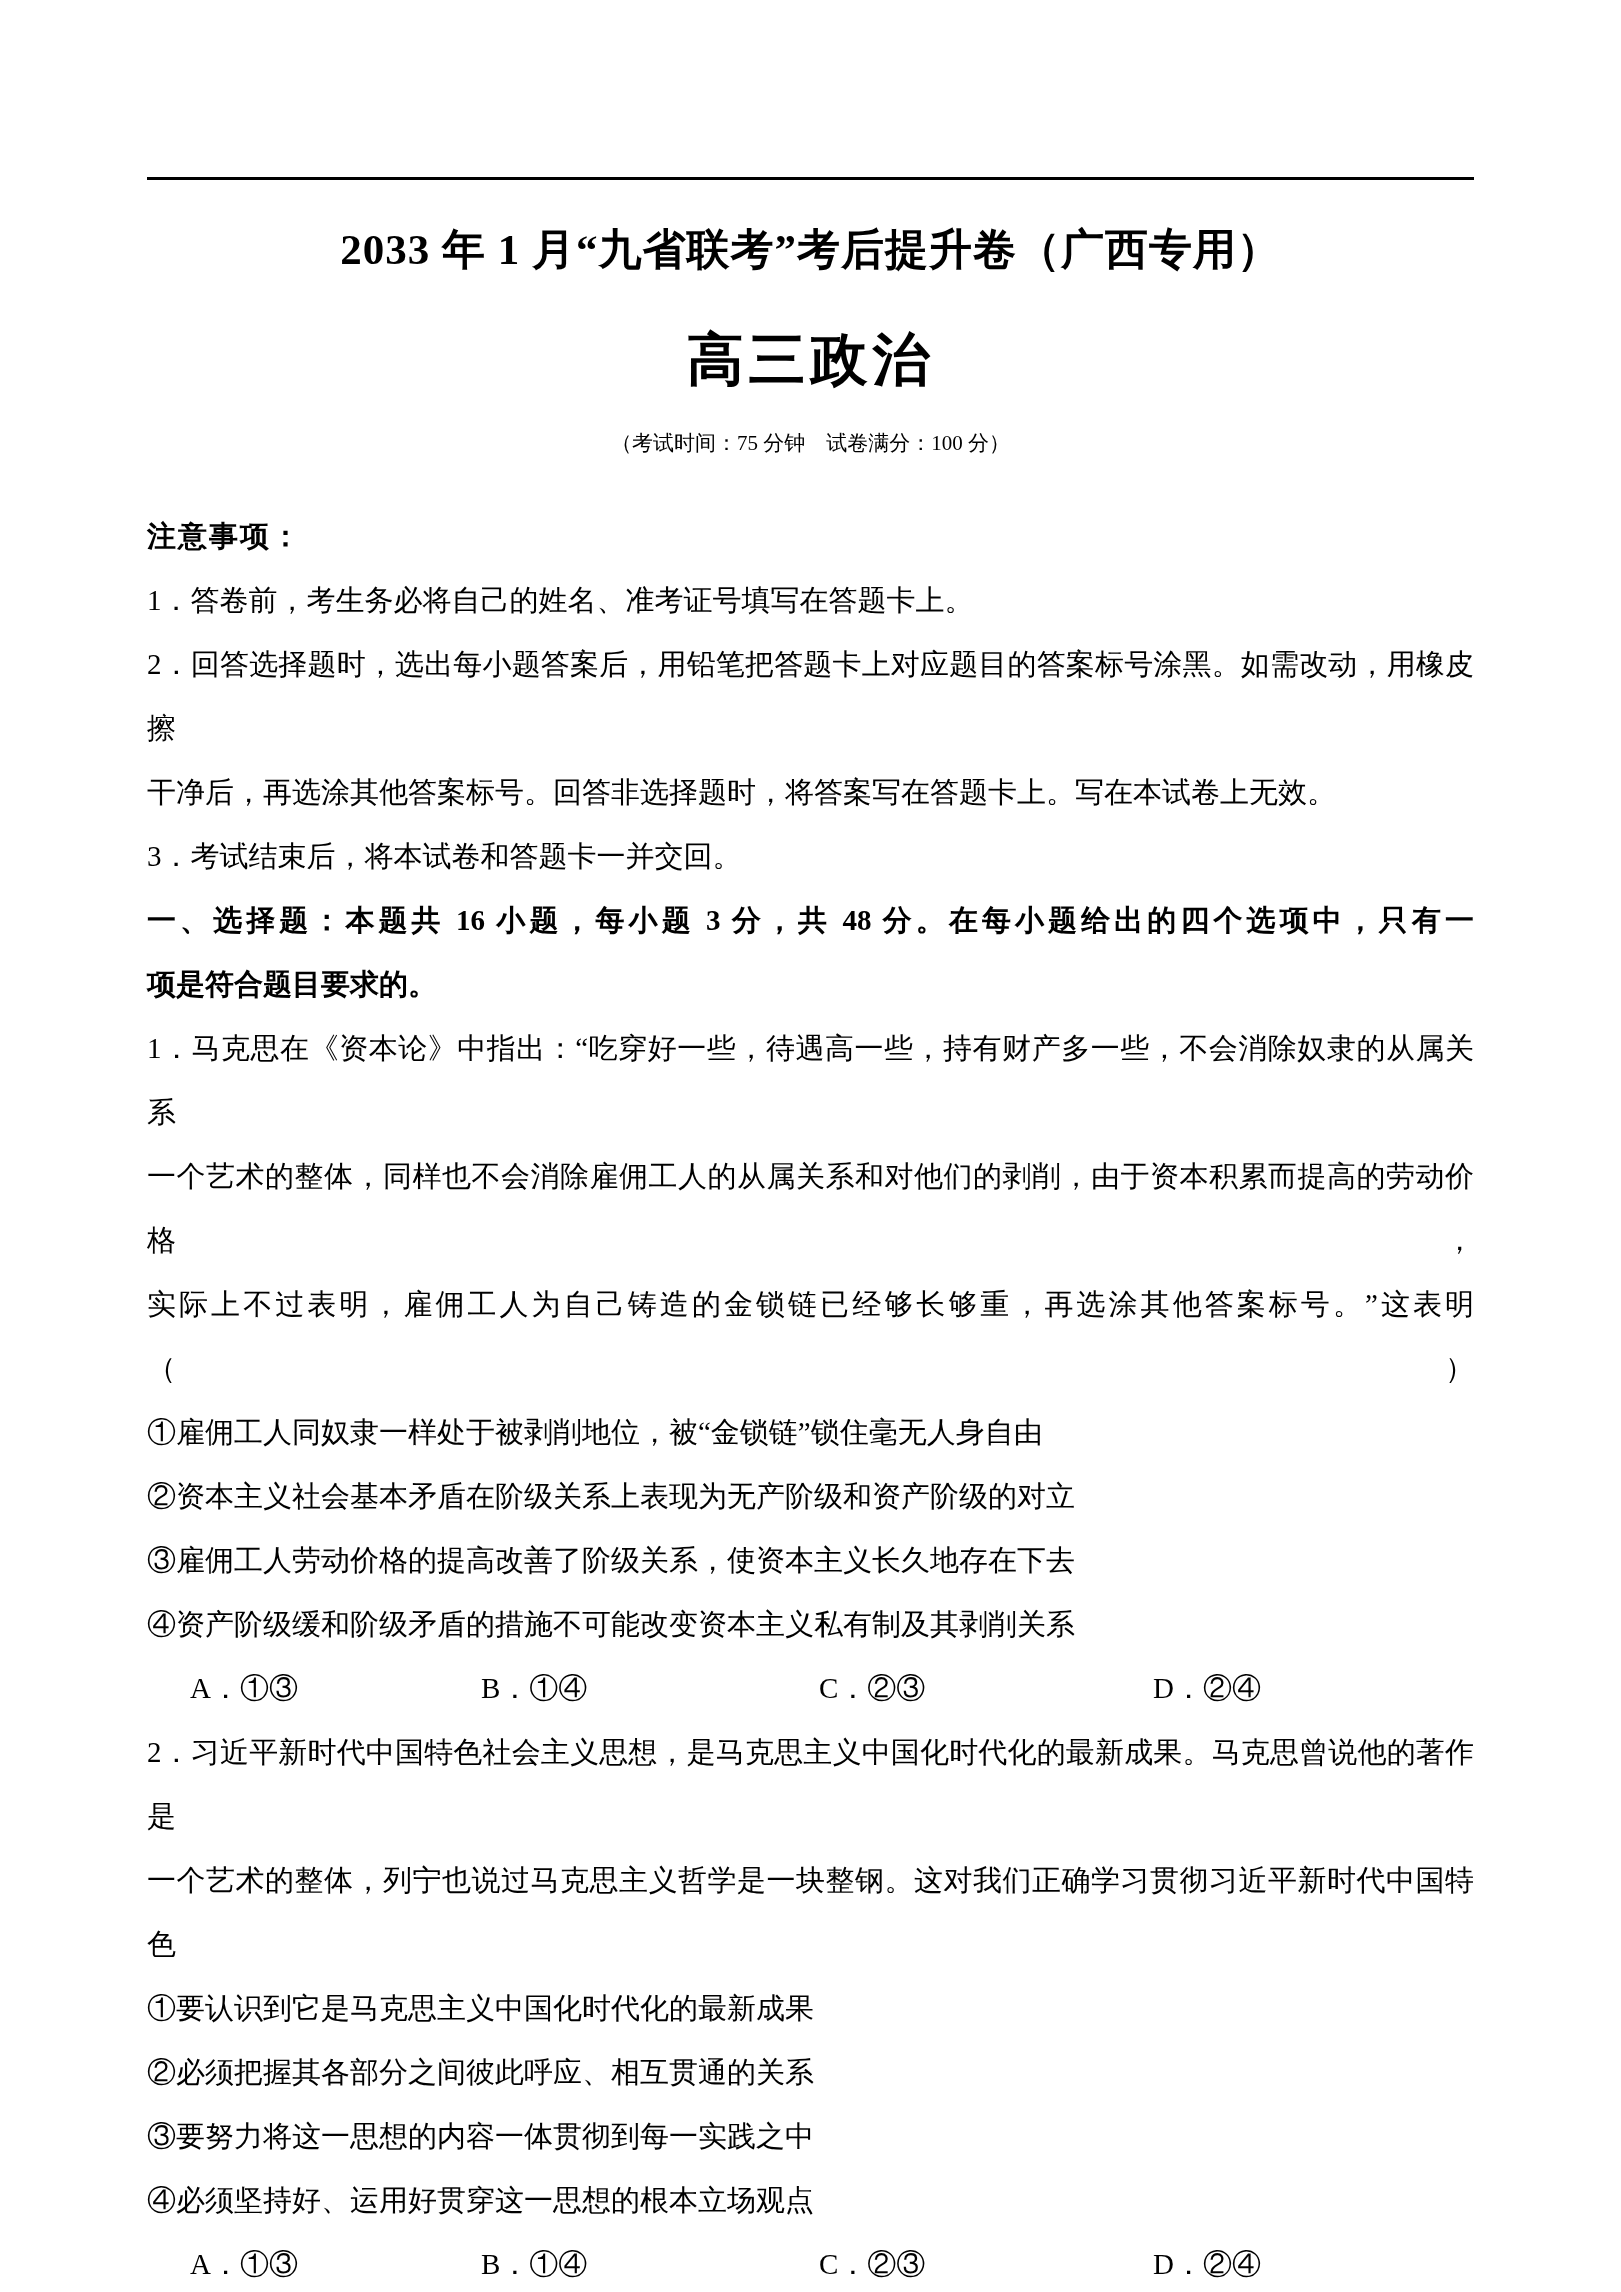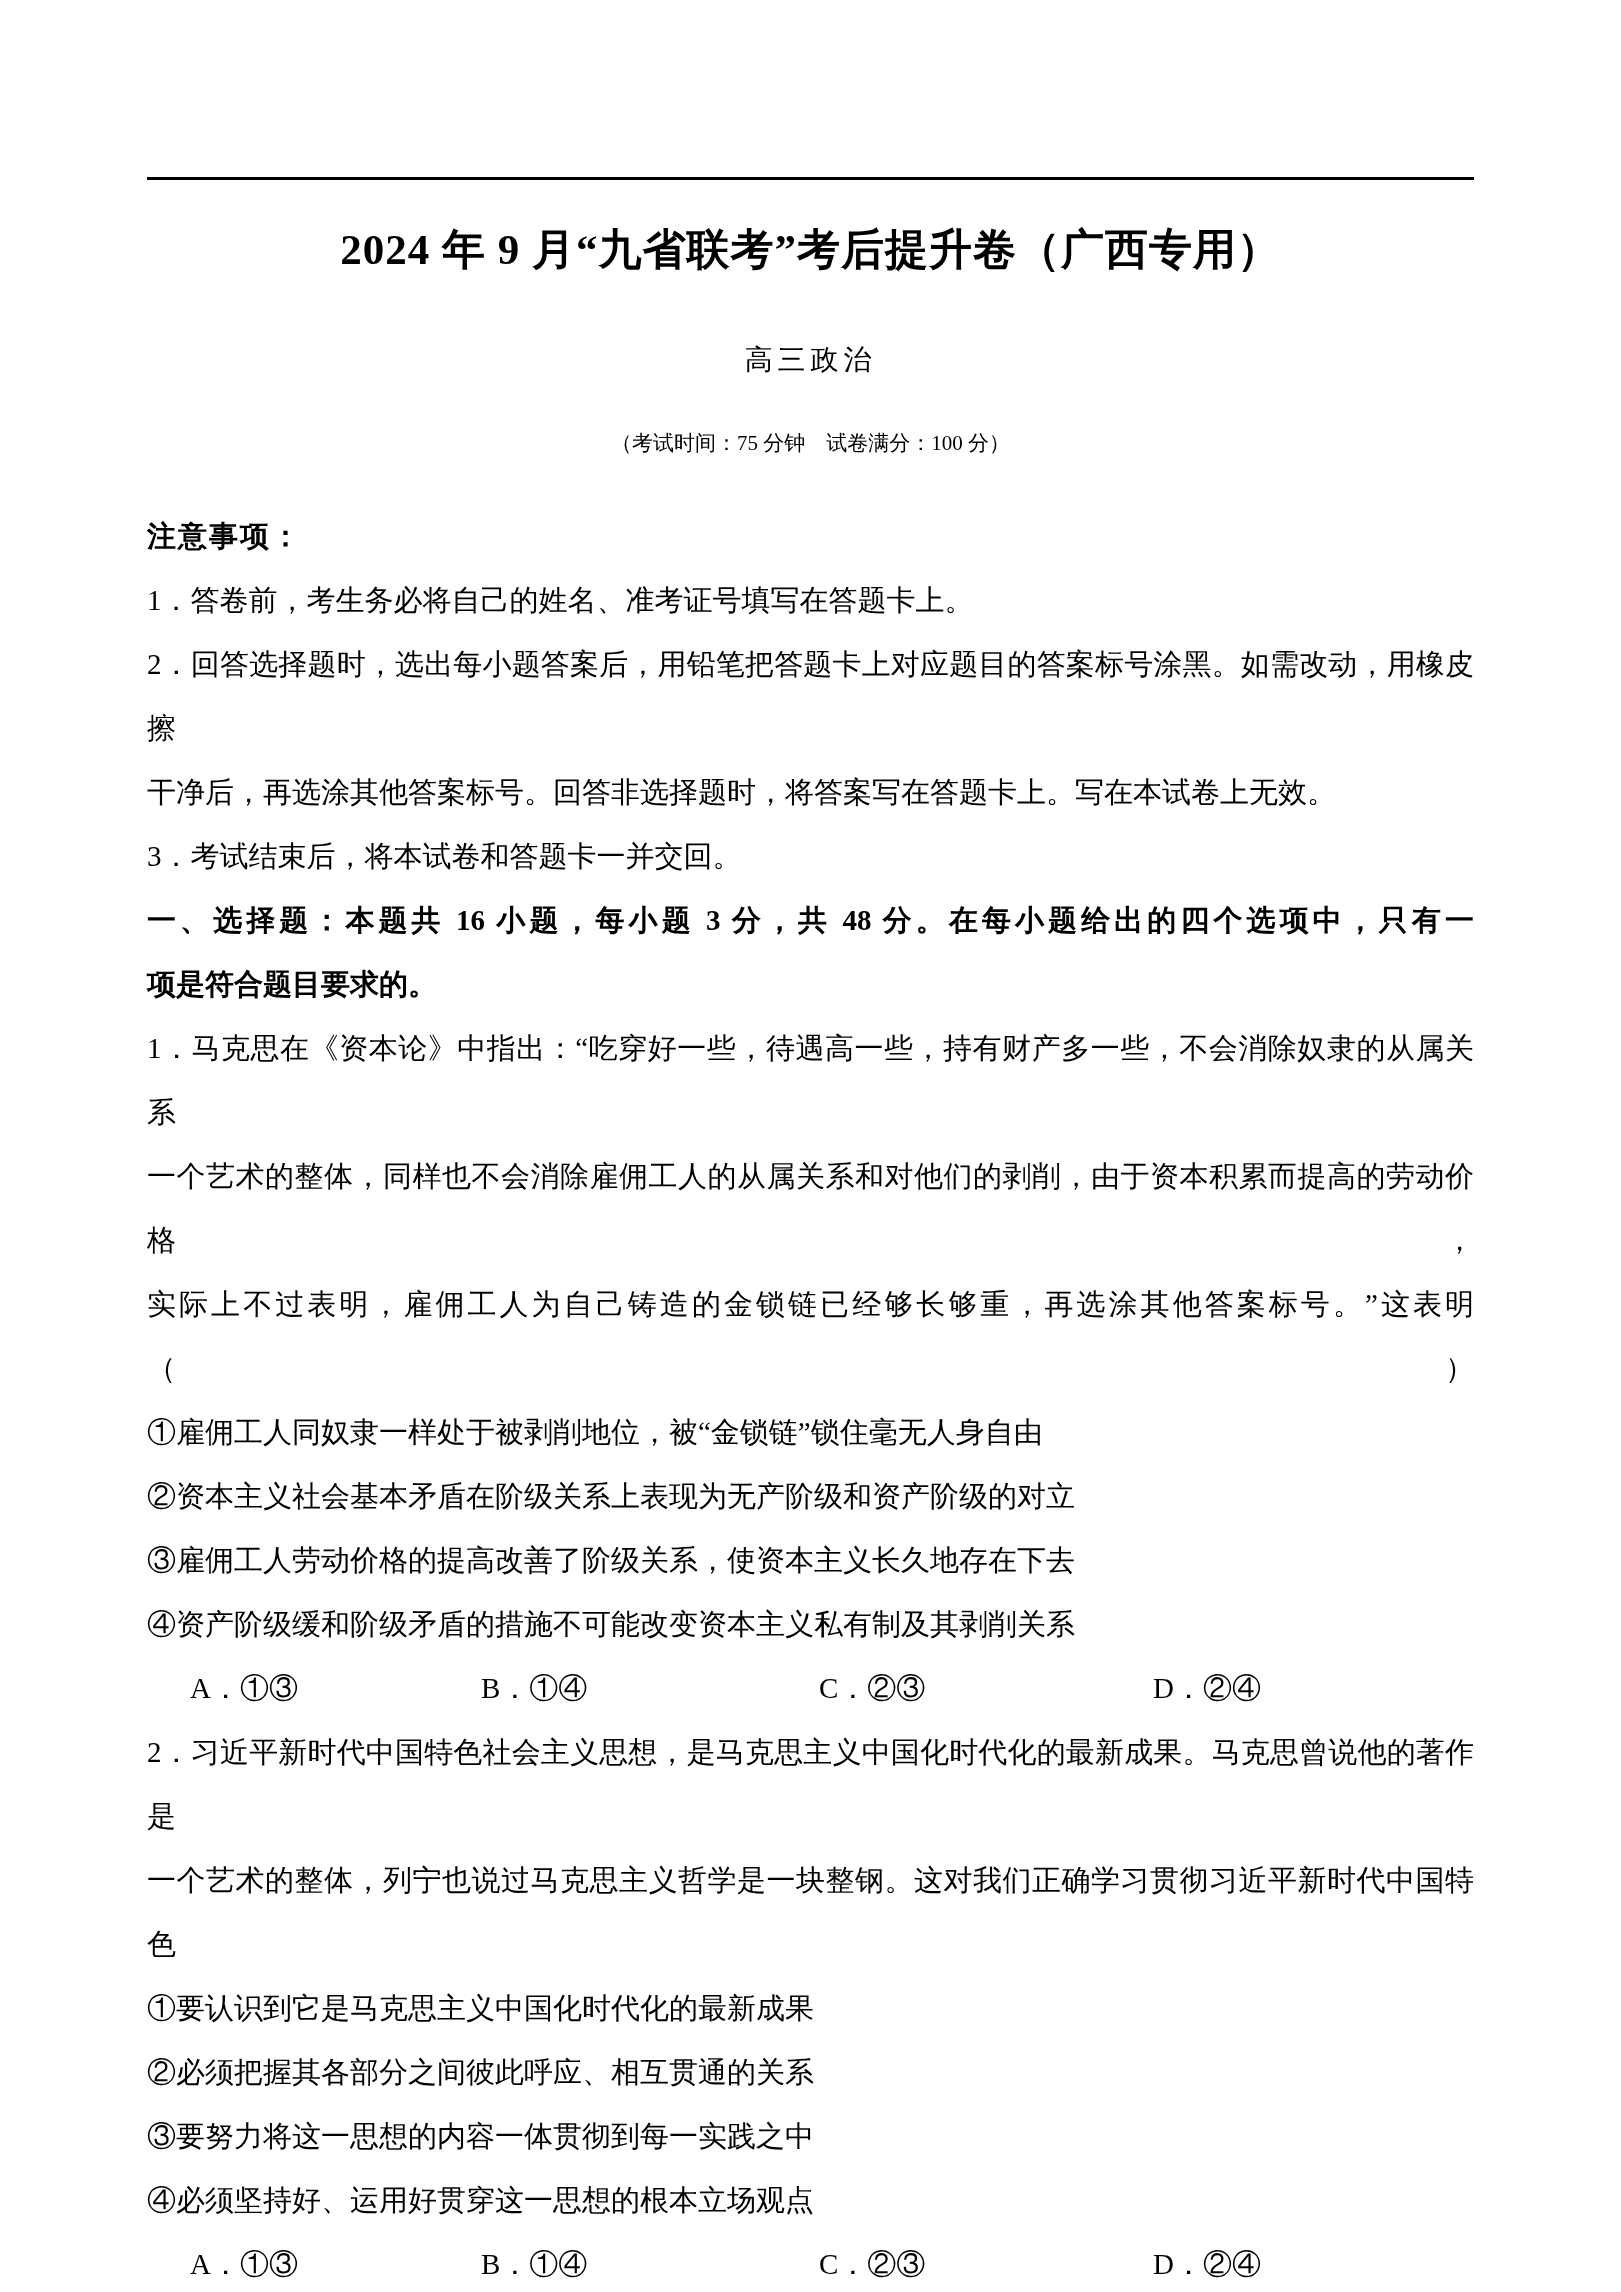--- a/index.html
+++ b/index.html
@@ -23,23 +23,23 @@
     margin-top:35px;
     font-size:43px;
     line-height:69px;
     font-weight:bold;
     text-align:center;
     letter-spacing:1px;
     white-space:nowrap;
   }
   .subject{
     margin-top:41px;
-    font-size:28px;
+    font-size:57px;
     line-height:69px;
-    font-weight:normal;
+    font-weight:bold;
     text-align:center;
     letter-spacing:4.9px;
     font-family:"Liberation Sans","DejaVu Sans",sans-serif;
   }
   .examinfo{
     margin-top:27.4px;
     font-size:21px;
     line-height:45px;
     text-align:center;
   }
@@ -71,21 +71,21 @@
   .opt-d{flex:1;}
 </style>
 </head>
 <body>
 
 <div class="page">
   <div class="content">
 
     <div class="rule"></div>
 
-    <div class="title">2024 年 9 月“九省联考”考后提升卷（广西专用）</div>
+    <div class="title">2033 年 1 月“九省联考”考后提升卷（广西专用）</div>
 
     <div class="subject">高三政治</div>
 
     <div class="examinfo">（考试时间：75 分钟　试卷满分：100 分）</div>
 
     <div class="body">
 
       <div class="ln hd">注意事项：</div>
       <div class="ln">1．答卷前，考生务必将自己的姓名、准考证号填写在答题卡上。</div>
       <div class="ln j">2．回答选择题时，选出每小题答案后，用铅笔把答题卡上对应题目的答案标号涂黑。如需改动，用橡皮擦</div>

